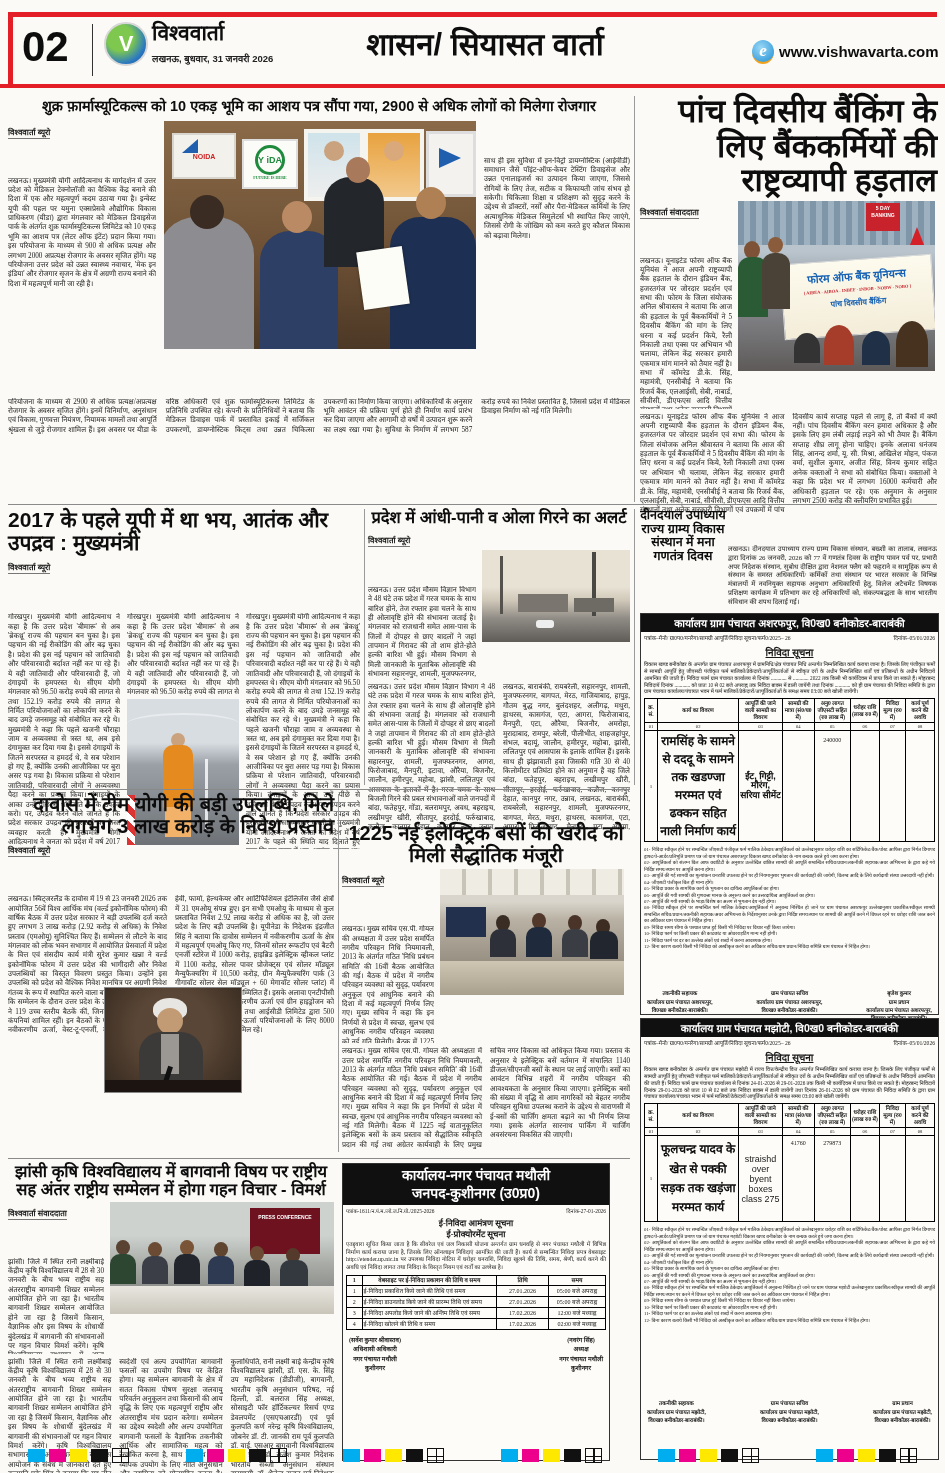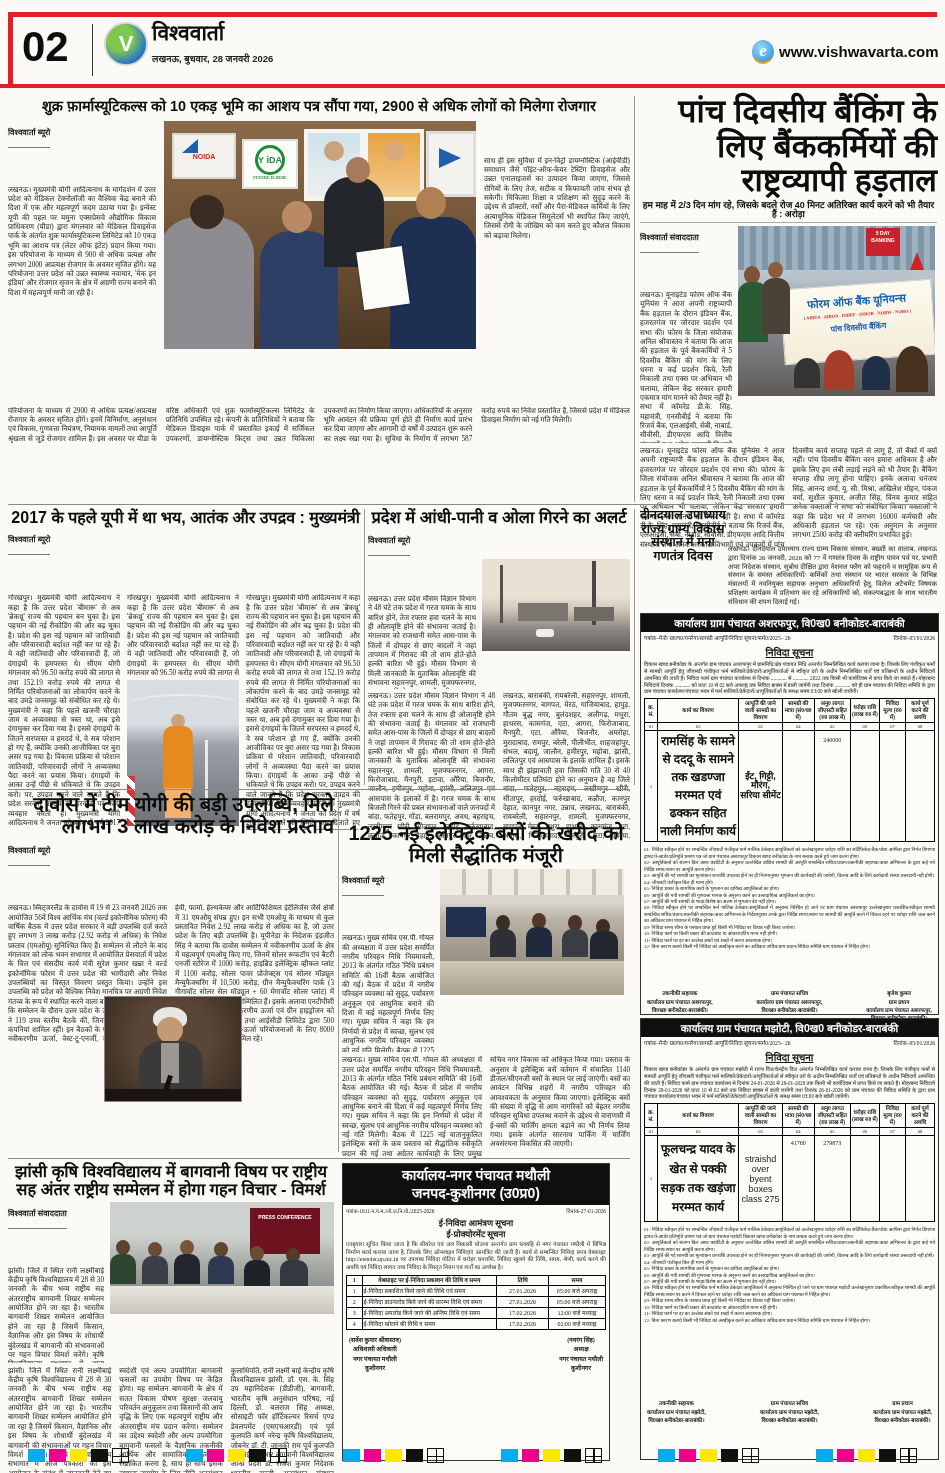--- a/index.html
+++ b/index.html
@@ -1,21 +1,21 @@
 <!DOCTYPE html>
 <html><head>
 <meta charset="utf-8">
 <style>
   html,body{margin:0;padding:0;}
   body{width:945px;height:1473px;background:#e9e7e0;font-family:"Liberation Serif","DejaVu Serif",serif;color:#1a1a1a;}
   .page{position:relative;width:945px;height:1473px;background:#fbfaf6;overflow:hidden;text-decoration:underline;}
   .abs{position:absolute;}
   .hl{font-family:"Liberation Sans","DejaVu Sans",sans-serif;font-weight:700;color:#0d0d0d;line-height:1.08;}
   .bodytext{font-size:7.2px;line-height:1.3;text-align:justify;color:#222;margin-top:36px;}
-  .byline{font-family:"Liberation Sans","DejaVu Sans",sans-serif;font-weight:700;font-size:8px;border-bottom:1px solid #777;display:inline-block;padding-bottom:10px;margin-bottom:2px;}
+  .byline{font-family:"Liberation Sans","DejaVu Sans",sans-serif;font-weight:700;font-size:8px;border-bottom:1px solid #777;display:inline-block;padding-bottom:1px;margin-bottom:2px;}
   .cols2{column-count:2;column-gap:8px;}
   .cols3{column-count:3;column-gap:8px;}
   .cols4{column-count:4;column-gap:9px;}
   .photo{position:relative;overflow:hidden;background:#b9b2a6;}
   .shape{position:absolute;}
   .blackbar{background:#101010;color:#fff;font-family:"Liberation Sans","DejaVu Sans",sans-serif;font-weight:700;text-align:center;}
   .refline{display:flex;justify-content:space-between;font-size:5.6px;padding:2px 3px;}
   .noticetitle{text-align:center;font-weight:700;text-decoration:underline;font-size:10px;margin:1px 0 2px;}
   .smallp{font-size:5.2px;line-height:1.32;text-align:justify;padding:0 3px;}
   table.tnd{border-collapse:collapse;width:calc(100% - 6px);margin:3px;table-layout:fixed;}
@@ -43,22 +43,23 @@
   <div class="abs" style="left:8px;top:12px;width:5px;height:72px;background:#e31e26;"></div>
   <div class="abs" style="left:0;top:84px;width:945px;height:4px;background:#e31e26;"></div>
 
   <div class="abs hl" style="left:22px;top:24px;font-size:42px;">02</div>
   <div class="abs" style="left:92px;top:24px;width:1px;height:52px;background:#333;"></div>
 
   <div class="abs" style="left:104px;top:22px;width:40px;height:40px;border-radius:50%;background:radial-gradient(circle at 35% 35%, #7ec84f 0 35%, #2b79c2 70%, #134a86 100%);border:2px solid #d7d7d7;display:flex;align-items:center;justify-content:center;">
     <span class="hl" style="color:#fff;font-size:22px;">V</span>
   </div>
   <div class="abs hl" style="left:152px;top:22px;font-size:21px;">विश्ववार्ता</div>
-  <div class="abs" style="left:152px;top:52px;font-size:9.5px;font-weight:700;font-family:'Liberation Sans','DejaVu Sans',sans-serif;color:#222;">लखनऊ,  बुधवार, 28 जनवरी 2026</div>
-
+  <div class="abs" style="left:152px;top:52px;font-size:9.5px;font-weight:700;font-family:'Liberation Sans','DejaVu Sans',sans-serif;color:#222;">लखनऊ,  बुधवार, 31 जनवरी 2026</div>
+
+  <div class="abs hl" style="left:320px;top:28px;width:330px;text-align:center;font-size:31px;">शासन/ सियासत वार्ता</div>
 
   <div class="abs" style="left:752px;top:40px;display:flex;align-items:center;gap:5px;">
     <span style="width:22px;height:22px;border-radius:50%;background:radial-gradient(circle at 40% 35%,#9ad7f5,#1e8fd5);color:#fff;font-weight:700;font-size:17px;font-style:italic;display:inline-flex;align-items:center;justify-content:center;border-bottom:2px solid #f5a21b;">e</span>
     <span class="hl" style="font-size:15px;">www.vishwavarta.com</span>
   </div>
 
   <div class="abs" style="left:8px;top:94px;width:622px;height:408px;">
     <div class="hl" style="font-size:14.5px;text-align:center;margin-top:5px;font-weight:700;">शुक्र फ़ार्मास्यूटिकल्स को 10 एकड़ भूमि का आशय पत्र सौंपा गया, 2900 से अधिक लोगों को मिलेगा रोजगार</div>
     <div style="display:flex;gap:8px;margin-top:6px;">
       <div style="width:148px;flex:none;">
@@ -95,21 +96,20 @@
       </div>
       <div style="flex:1;">
         <div class="bodytext" style="height:228px;overflow:hidden;">साथ ही इस सुविधा में इन-विट्रो डायग्नोस्टिक (आईवीडी) समाधान जैसे पॉइंट-ऑफ-केयर टेस्टिंग डिवाइसेज और उन्नत एनालाइजर्स का उत्पादन किया जाएगा, जिससे रोगियों के लिए तेज, सटीक व किफायती जांच संभव हो सकेगी। चिकित्सा शिक्षा व प्रशिक्षण को सुदृढ़ करने के उद्देश्य से डॉक्टरों, नर्सों और पैरा-मेडिकल कर्मियों के लिए अत्याधुनिक मेडिकल सिमुलेटर्स भी स्थापित किए जाएंगे, जिससे रोगी के जोखिम को कम करते हुए कौशल विकास को बढ़ावा मिलेगा।</div>
       </div>
     </div>
     <div class="bodytext cols4" style="margin-top:5px;height:112px;overflow:hidden;">परियोजना के माध्यम से 2900 से अधिक प्रत्यक्ष/अप्रत्यक्ष रोजगार के अवसर सृजित होंगे। इनमें विनिर्माण, अनुसंधान एवं विकास, गुणवत्ता नियंत्रण, नियामक मामलों तथा आपूर्ति श्रृंखला से जुड़े रोजगार शामिल हैं। इस अवसर पर यीडा के वरिष्ठ अधिकारी एवं शुक्र फार्मास्यूटिकल्स लिमिटेड के प्रतिनिधि उपस्थित रहे। कंपनी के प्रतिनिधियों ने बताया कि मेडिकल डिवाइस पार्क में प्रस्तावित इकाई में सर्जिकल उपकरणों, डायग्नोस्टिक किट्स तथा उन्नत चिकित्सा उपकरणों का निर्माण किया जाएगा। अधिकारियों के अनुसार भूमि आवंटन की प्रक्रिया पूर्ण होते ही निर्माण कार्य प्रारंभ कर दिया जाएगा और आगामी दो वर्षों में उत्पादन शुरू करने का लक्ष्य रखा गया है। सुविधा के निर्माण में लगभग 587 करोड़ रुपये का निवेश प्रस्तावित है, जिससे प्रदेश में मेडिकल डिवाइस निर्माण को नई गति मिलेगी।</div>
   </div>
 
   <div class="abs" style="left:640px;top:94px;width:297px;height:408px;">
     <div class="hl" style="font-size:32px;text-align:right;">पांच दिवसीय बैंकिंग के लिए बैंककर्मियों की राष्ट्रव्यापी हड़ताल</div>
-    <div class="hl" style="font-size:9px;text-align:center;margin-top:3px;border-bottom:1px solid #aaa;padding-bottom:2px;">हम माह में 2/3 दिन मांग रहे, जिसके बदले रोज 40 मिनट अतिरिक्त कार्य करने को भी तैयार हैं : अरोड़ा</div>
     <div style="display:flex;gap:6px;margin-top:3px;">
       <div style="width:92px;flex:none;">
         <span class="byline">विश्ववार्ता संवाददाता</span>
         <div class="bodytext" style="height:152px;overflow:hidden;">लखनऊ। यूनाइटेड फोरम ऑफ बैंक यूनियंस ने आज अपनी राष्ट्रव्यापी बैंक हड़ताल के दौरान इंडियन बैंक, हजरतगंज पर जोरदार प्रदर्शन एवं सभा की। फोरम के जिला संयोजक अनिल श्रीवास्तव ने बताया कि आज की हड़ताल के पूर्व बैंककर्मियों ने 5 दिवसीय बैंकिंग की मांग के लिए धरना व कई प्रदर्शन किये, रैली निकाली तथा एक्स पर अभियान भी चलाया, लेकिन केंद्र सरकार हमारी एकमात्र मांग मानने को तैयार नहीं है। सभा में कॉमरेड डी.के. सिंह, महामंत्री, एनसीबीई ने बताया कि रिजर्व बैंक, एलआईसी, सेबी, नाबार्ड, सीवीसी, डीएफएस आदि वित्तीय संस्थानों तथा अनेक सरकारी विभागों एवं उपक्रमों में पांच दिवसीय कार्य सप्ताह पहले से लागू है, तो बैंकों में क्यों नहीं। पांच दिवसीय बैंकिंग वरन हमारा अधिकार है और इसके लिए हम लंबी लड़ाई लड़ने को भी तैयार हैं। बैंकिंग सप्ताह शीघ्र लागू होना चाहिए। इनके अलावा धनंजय सिंह, आनन्द शर्मा, यू. सी. मिश्रा, अखिलेश मोहन, पंकज वर्मा, सुशील कुमार, अजीत सिंह, विनय कुमार सहित अनेक वक्ताओं ने सभा को संबोधित किया। वक्ताओं ने कहा कि प्रदेश भर में लगभग 16000 कर्मचारी और अधिकारी हड़ताल पर रहे। एक अनुमान के अनुसार लगभग 2500 करोड़ की क्लीयरिंग प्रभावित हुई।</div>
       </div>
       <div class="photo" style="width:197px;height:170px;background:linear-gradient(180deg,#b9c4cc 0 30%,#8d8f96 55%,#5d5a58 100%);">
         <div class="shape" style="left:0;top:0;width:100%;height:44px;background:repeating-linear-gradient(90deg,#7f96a8 0 6px,#9db1c0 6px 12px);"></div>
         <div class="shape" style="left:128px;top:2px;width:34px;height:26px;background:#c8232c;color:#fff;font-size:5px;font-weight:700;text-align:center;line-height:1.4;padding-top:2px;font-family:'Liberation Sans',sans-serif;">5 DAY BANKING</div>
         <div class="shape" style="left:44px;top:58px;width:150px;height:74px;background:linear-gradient(180deg,#fdfbee,#f3ecd8);transform:rotate(-4deg);border:1px solid #ddd;text-align:center;">
           <div style="color:#1762b4;font-weight:700;font-size:11px;margin-top:8px;font-family:'Liberation Sans',sans-serif;">फोरम ऑफ बैंक यूनियन्स</div>
@@ -127,21 +127,21 @@
         <div class="shape" style="left:172px;top:26px;width:0;height:0;border-left:7px solid transparent;border-right:7px solid transparent;border-bottom:18px solid #d42027;"></div>
       </div>
     </div>
     <div class="bodytext cols2" style="margin-top:4px;height:158px;overflow:hidden;">लखनऊ। यूनाइटेड फोरम ऑफ बैंक यूनियंस ने आज अपनी राष्ट्रव्यापी बैंक हड़ताल के दौरान इंडियन बैंक, हजरतगंज पर जोरदार प्रदर्शन एवं सभा की। फोरम के जिला संयोजक अनिल श्रीवास्तव ने बताया कि आज की हड़ताल के पूर्व बैंककर्मियों ने 5 दिवसीय बैंकिंग की मांग के लिए धरना व कई प्रदर्शन किये, रैली निकाली तथा एक्स पर अभियान भी चलाया, लेकिन केंद्र सरकार हमारी एकमात्र मांग मानने को तैयार नहीं है। सभा में कॉमरेड डी.के. सिंह, महामंत्री, एनसीबीई ने बताया कि रिजर्व बैंक, एलआईसी, सेबी, नाबार्ड, सीवीसी, डीएफएस आदि वित्तीय संस्थानों तथा अनेक सरकारी विभागों एवं उपक्रमों में पांच दिवसीय कार्य सप्ताह पहले से लागू है, तो बैंकों में क्यों नहीं। पांच दिवसीय बैंकिंग वरन हमारा अधिकार है और इसके लिए हम लंबी लड़ाई लड़ने को भी तैयार हैं। बैंकिंग सप्ताह शीघ्र लागू होना चाहिए। इनके अलावा धनंजय सिंह, आनन्द शर्मा, यू. सी. मिश्रा, अखिलेश मोहन, पंकज वर्मा, सुशील कुमार, अजीत सिंह, विनय कुमार सहित अनेक वक्ताओं ने सभा को संबोधित किया। वक्ताओं ने कहा कि प्रदेश भर में लगभग 16000 कर्मचारी और अधिकारी हड़ताल पर रहे। एक अनुमान के अनुसार लगभग 2500 करोड़ की क्लीयरिंग प्रभावित हुई।</div>
   </div>
 
   <div class="rule-h" style="left:8px;top:504px;width:929px;"></div>
   <div class="rule-v" style="left:634px;top:96px;height:406px;"></div>
 
   <div class="abs" style="left:8px;top:509px;width:352px;height:276px;">
-    <div class="hl" style="font-size:16px;text-align:right;">2017 के पहले यूपी में था भय, आतंक और उपद्रव : मुख्यमंत्री</div>
+    <div class="hl" style="font-size:21px;text-align:left;">2017 के पहले यूपी में था भय, आतंक और उपद्रव : मुख्यमंत्री</div>
     <div style="margin-top:2px;"><span class="byline">विश्ववार्ता ब्यूरो</span></div>
     <div style="display:flex;gap:7px;margin-top:1px;">
       <div style="width:112px;flex:none;">
         <div class="bodytext" style="height:232px;overflow:hidden;">गोरखपुर। मुख्यमंत्री योगी आदित्यनाथ ने कहा है कि उत्तर प्रदेश 'बीमारू' से अब 'ब्रेकथ्रू' राज्य की पहचान बन चुका है। इस पहचान की नई रीकोडिंग की ओर बढ़ चुका है। प्रदेश की इस नई पहचान को जातिवादी और परिवारवादी बर्दाश्त नहीं कर पा रहे हैं। ये वही जातिवादी और परिवारवादी हैं, जो दंगाइयों के हमपरस्त थे। सीएम योगी मंगलवार को 96.50 करोड़ रुपये की लागत से तथा 152.19 करोड़ रुपये की लागत से निर्मित परियोजनाओं का लोकार्पण करने के बाद उमड़े जनसमूह को संबोधित कर रहे थे। मुख्यमंत्री ने कहा कि पहले खजनी चौराहा जाम व अव्यवस्था से त्रस्त था, अब इसे दंगामुक्त कर दिया गया है। इससे दंगाइयों के जितने सरपरस्त व हमदर्द थे, वे सब परेशान हो गए हैं, क्योंकि उनकी आजीविका पर बुरा असर पड़ गया है। विकास प्रक्रिया से परेशान जातिवादी, परिवारवादी लोगों ने अव्यवस्था पैदा करने का प्रयास किया। दंगाइयों के आका उन्हें पीछे से धकियाते थे कि उपद्रव करो। पर, उपद्रव करने वाले जानते हैं कि प्रदेश सरकार उपद्रव की हरकतों पर कैसा व्यवहार करती है। मुख्यमंत्री योगी आदित्यनाथ ने जनता को प्रदेश में वर्ष 2017 के पहले की स्थिति याद दिलाते हुए कहा कि तब राज्य में भय, आतंक, उपद्रव था। अराजकता थी, बीमारी थी, दंगे थे। न बेटी सुरक्षित थी और न ही व्यापारी। जनता जानती है कि इसके जिम्मेदार कौन लोग थे। ये वही लोग थे, जो जाति की राजनीति करते थे। जाति के नाम पर सिर्फ अपने परिवार की बात करते थे। नौजवानों के भविष्य से खिलवाड़ करते थे। उन्हीं लोगों ने प्रदेश और यहां के नौजवानों के भविष्य को अंधकार में धकेल दिया था।</div>
       </div>
       <div style="width:112px;flex:none;">
         <div class="bodytext" style="height:84px;overflow:hidden;">गोरखपुर। मुख्यमंत्री योगी आदित्यनाथ ने कहा है कि उत्तर प्रदेश 'बीमारू' से अब 'ब्रेकथ्रू' राज्य की पहचान बन चुका है। इस पहचान की नई रीकोडिंग की ओर बढ़ चुका है। प्रदेश की इस नई पहचान को जातिवादी और परिवारवादी बर्दाश्त नहीं कर पा रहे हैं। ये वही जातिवादी और परिवारवादी हैं, जो दंगाइयों के हमपरस्त थे। सीएम योगी मंगलवार को 96.50 करोड़ रुपये की लागत से तथा 152.19 करोड़ रुपये की लागत से निर्मित परियोजनाओं का लोकार्पण करने के बाद उमड़े जनसमूह को संबोधित कर रहे थे। मुख्यमंत्री ने कहा कि पहले खजनी चौराहा जाम व अव्यवस्था से त्रस्त था, अब इसे दंगामुक्त कर दिया गया है। इससे दंगाइयों के जितने सरपरस्त व हमदर्द थे, वे सब परेशान हो गए हैं, क्योंकि उनकी आजीविका पर बुरा असर पड़ गया है। विकास प्रक्रिया से परेशान जातिवादी, परिवारवादी लोगों ने अव्यवस्था पैदा करने का प्रयास किया। दंगाइयों के आका उन्हें पीछे से धकियाते थे कि उपद्रव करो। पर, उपद्रव करने वाले जानते हैं कि प्रदेश सरकार उपद्रव की हरकतों पर कैसा व्यवहार करती है। मुख्यमंत्री योगी आदित्यनाथ ने जनता को प्रदेश में वर्ष 2017 के पहले की स्थिति याद दिलाते हुए कहा कि तब राज्य में भय, आतंक, उपद्रव था। अराजकता थी, बीमारी थी, दंगे थे। न बेटी सुरक्षित थी और न ही व्यापारी। जनता जानती है कि इसके जिम्मेदार कौन लोग थे। ये वही लोग थे, जो जाति की राजनीति करते थे। जाति के नाम पर सिर्फ अपने परिवार की बात करते थे। नौजवानों के भविष्य से खिलवाड़ करते थे। उन्हीं लोगों ने प्रदेश और यहां के नौजवानों के भविष्य को अंधकार में धकेल दिया था।</div>
         <div class="photo" style="width:112px;height:146px;margin-top:2px;background:linear-gradient(180deg,#d8dde2 0 30%,#9aa0a6 45%,#6e7277 100%);">
           <div class="shape" style="left:0;top:14px;width:112px;height:20px;border-top:2px solid #e8ecef;border-radius:50% 50% 0 0;"></div>
           <div class="shape" style="left:0;top:96px;width:8px;height:50px;background:repeating-linear-gradient(45deg,#d33 0 6px,#fff 6px 12px);"></div>

